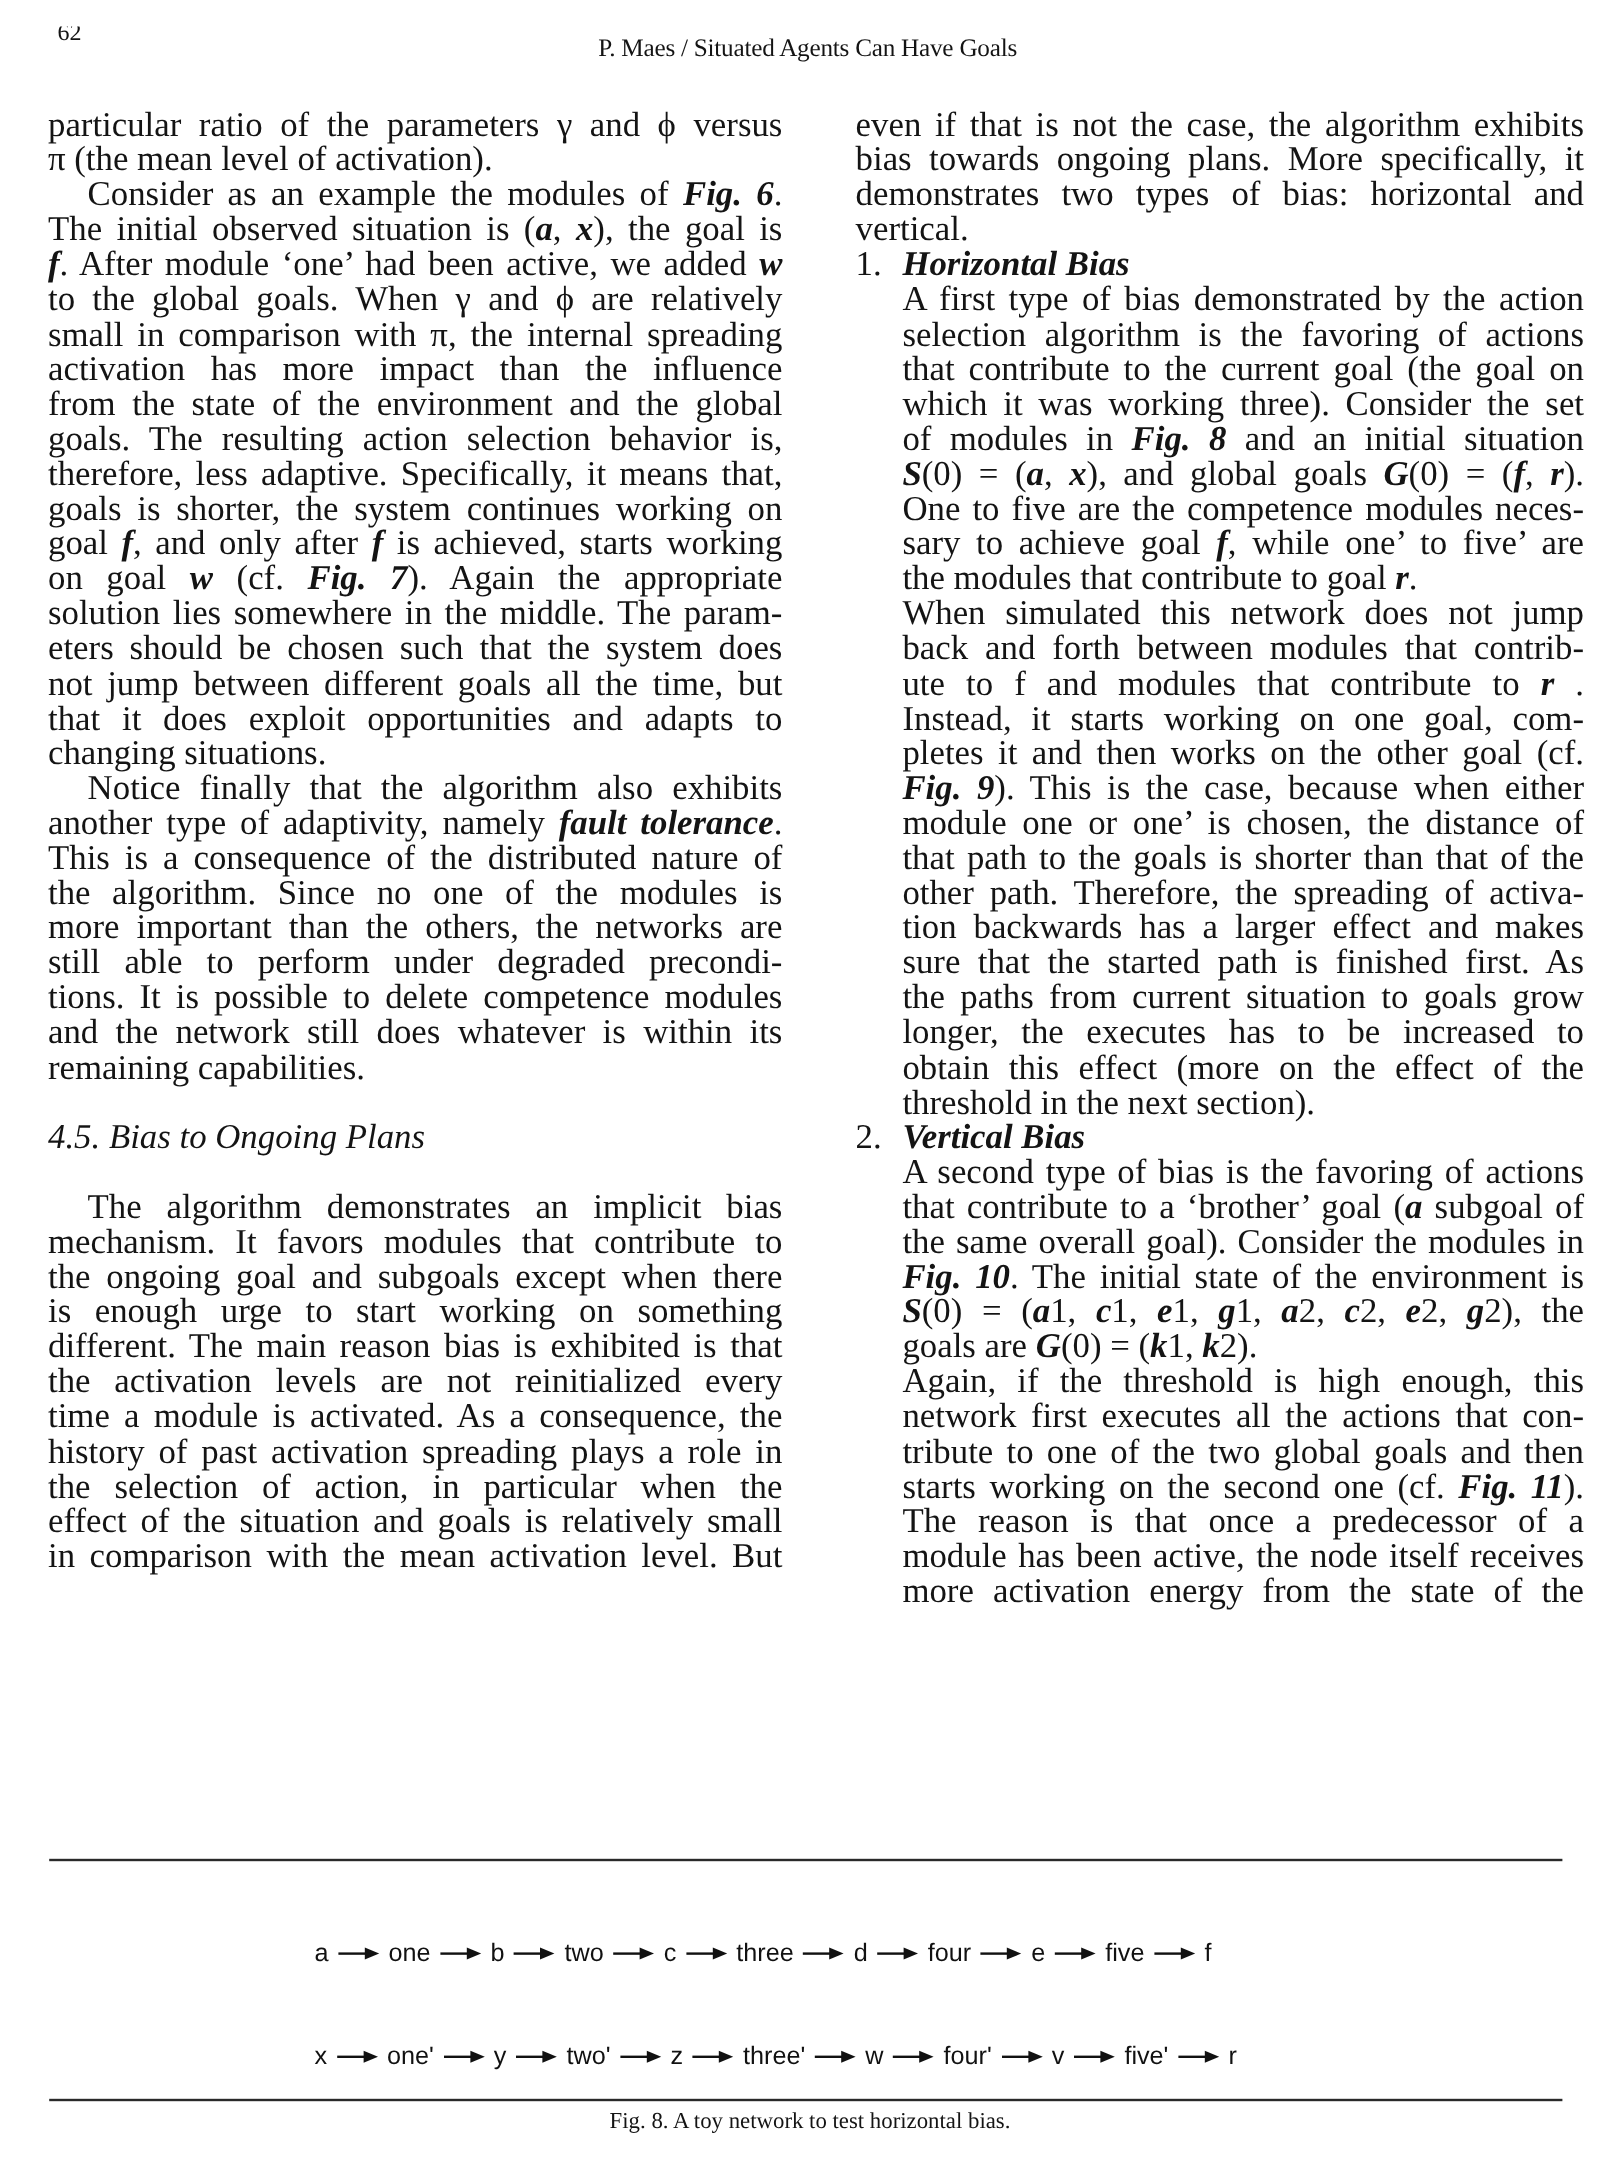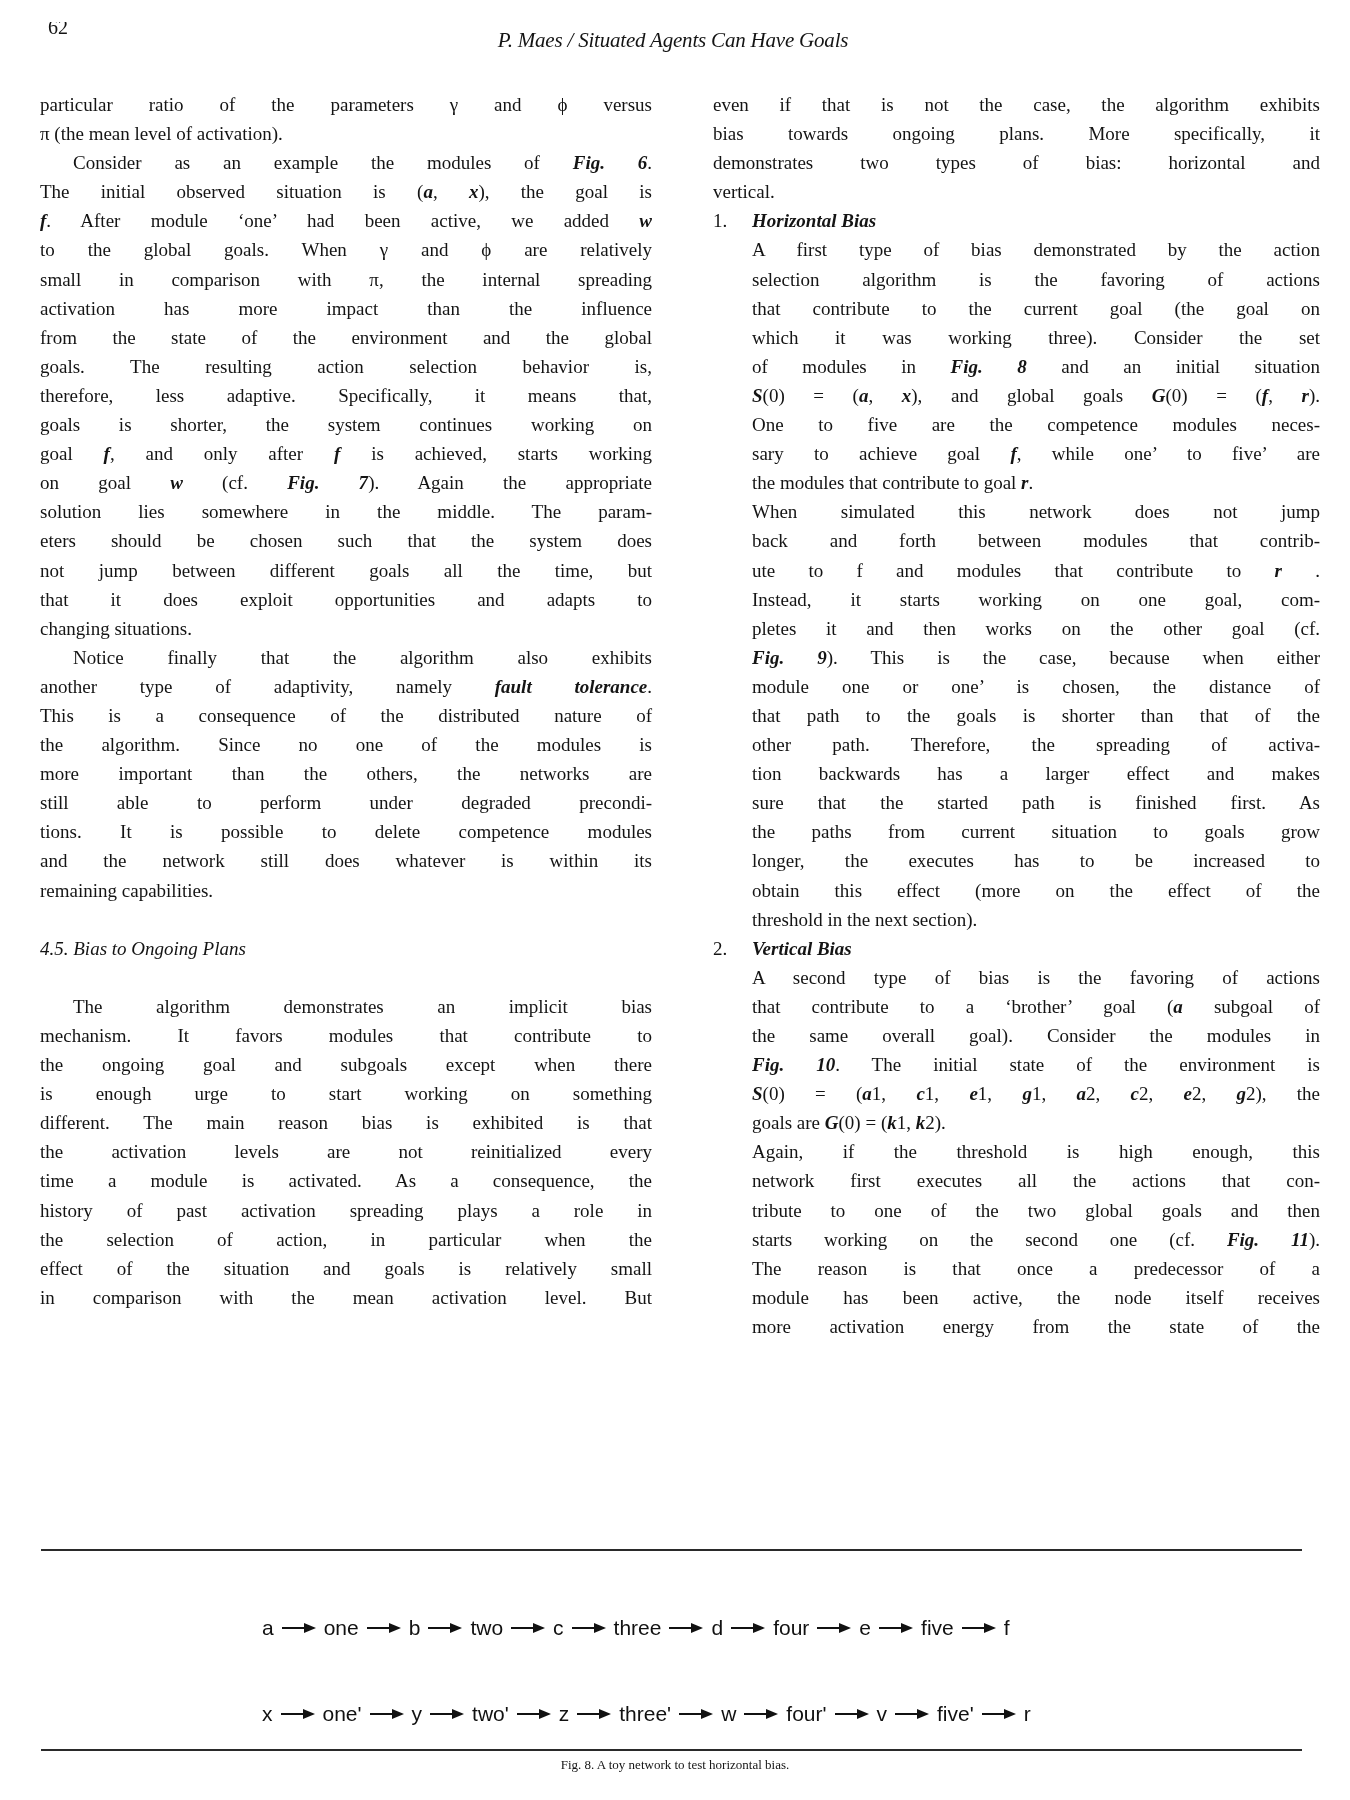--- a/index.html
+++ b/index.html
@@ -28,28 +28,27 @@
     .page-number span {
       display: block;
       margin-top: -8px;
     }
     .running-head {
       position: absolute;
       left: 0;
       width: 1346px;
       top: 28px;
       text-align: center;
-      font-style: italic;
       font-size: 21px;
       letter-spacing: -0.2px;
     }
     .column {
       position: absolute;
       top: 90px;
-      font-size: 19px;
+      font-size: 29px;
       line-height: 29.1px;
       text-align: justify;
     }
     .col-left { left: 40px; width: 612px; }
     .col-right { left: 713px; width: 607px; }
     .column p { margin: 0; }
     .line {
       display: block;
       text-align: justify;
       text-align-last: justify;
@@ -116,21 +115,21 @@
       border-top: 5px solid transparent;
       border-bottom: 5px solid transparent;
       border-left: 12px solid #111;
     }
     .figure-caption {
       position: absolute;
       left: 0;
       width: 1350px;
       top: 1757px;
       text-align: center;
-      font-size: 13px;
+      font-size: 19px;
     }
   </style>
 </head>
 <body>
 
 <div class="page-number">
     <span>62</span>
   </div>
 <div class="running-head">P. Maes / Situated Agents Can Have Goals</div>
 

